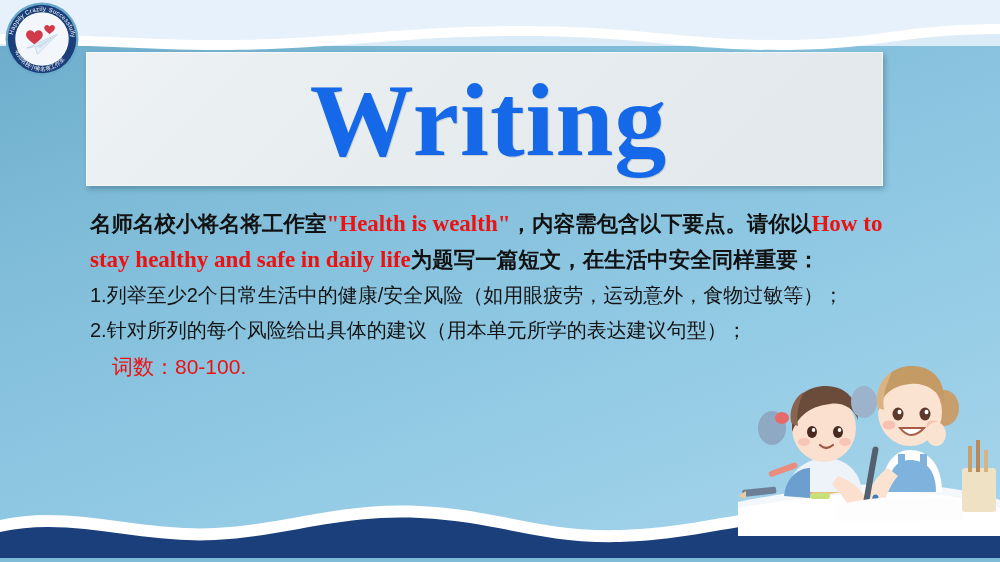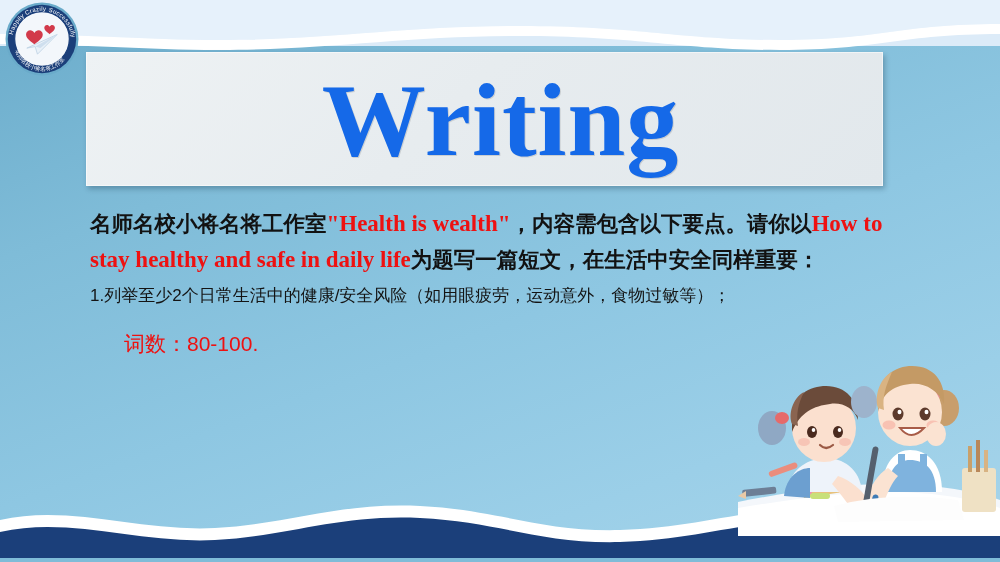--- a/index.html
+++ b/index.html
@@ -56,21 +56,21 @@
     left: 86px;
     top: 52px;
     width: 797px;
     height: 134px;
     background: linear-gradient(135deg, #eef2f4 0%, #e7ecef 45%, #e2e8ec 100%);
     box-shadow: 2px 3px 5px rgba(10,40,60,0.28), inset 0 0 0 1px rgba(255,255,255,0.5);
     z-index: 20;
   }
   .title-text {
     position: absolute;
-    left: 16px;
+    left: 4px;
     top: -6px;
     width: 797px;
     text-align: center;
     font-family: "Liberation Serif", "DejaVu Serif", serif;
     font-weight: bold;
     font-size: 104px;
     line-height: 148px;
     color: #1569e8;
     letter-spacing: 1px;
     text-shadow: 1px 1px 0 rgba(0,0,0,0.12);
@@ -94,30 +94,30 @@
     color: #121212;
     letter-spacing: 0px;
   }
   .para .en-red {
     color: #ee1111;
     font-family: "Liberation Serif", "DejaVu Serif", serif;
     font-weight: bold;
     font-size: 23px;
   }
   .item {
-    font-size: 17px;
+    font-size: 20px;
     line-height: 35px;
     margin: 0;
     color: #141414;
     white-space: nowrap;
   }
   .wordcount {
     font-size: 21px;
     line-height: 38px;
-    margin: 12px;
+    margin: 0;
     padding-left: 22px;
     color: #ee1111;
     white-space: nowrap;
   }
 
   
   .illustration {
     position: absolute;
     right: 0;
     bottom: 26px;
@@ -162,20 +162,21 @@
   </svg>
 
   <div class="title-card">
     <div class="title-text">Writing</div>
   </div>
 
   <div class="body-text">
     <p class="para"><span>名师名校小将名将工作室</span><span class="en-red">"Health is wealth"</span><span>，内容需包含以下要点。请你以</span><span class="en-red">How to stay healthy and safe in daily life</span><span>为题写一篇短文，在生活中安全同样重要：</span></p>
 
     <p class="item">1.列举至少2个日常生活中的健康/安全风险（如用眼疲劳，运动意外，食物过敏等）；</p>
+    <p class="item">2.针对所列的每个风险给出具体的建议（用本单元所学的表达建议句型）；</p>
     <p class="wordcount">词数：80-100.</p>
   </div>
 
   <svg class="illustration" viewBox="0 0 262 186">
 
     <path d="M0 152 C60 140 110 134 150 134 C200 134 240 142 262 150 L262 186 L0 186 Z" fill="#f4f7fb"></path>
     <path d="M0 158 C60 148 110 142 150 142 C200 142 240 150 262 158 L262 186 L0 186 Z" fill="#ffffff"></path>
 
     <g>
       <rect x="4" y="140" width="34" height="7" rx="2" transform="rotate(-6 4 140)" fill="#6d7f96"></rect>

